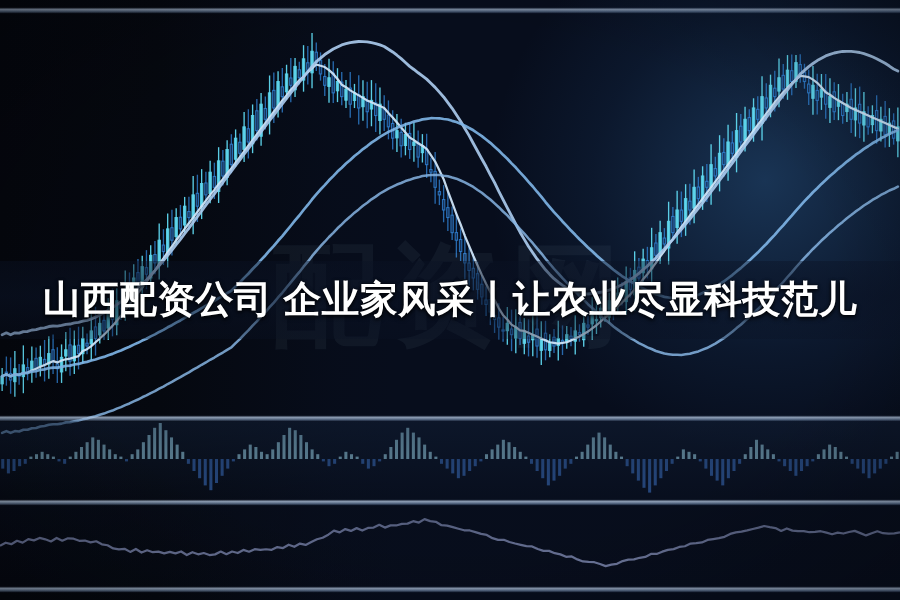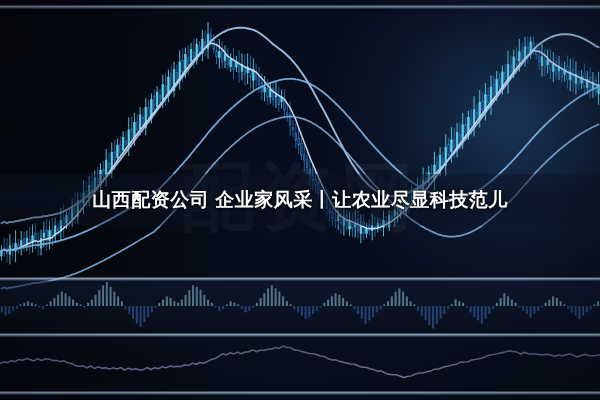--- a/index.html
+++ b/index.html
@@ -84,21 +84,21 @@
     width: 100%;
     height: 52px;
     background: linear-gradient(180deg, rgba(10,18,36,0.42) 0%, rgba(10,18,36,0.62) 45%, rgba(10,18,36,0.30) 100%);
     pointer-events: none;
   }
   .title-text {
     position: absolute;
     left: 0; top: 181px;
     width: 600px;
     text-align: center;
-    font-size: 19px;
+    font-size: 25px;
     line-height: 38px;
     font-weight: bold;
     color: #ffffff;
     letter-spacing: 0.5px;
     white-space: nowrap;
     text-shadow: 0 1px 3px rgba(0,0,0,0.85), 0 0 2px rgba(0,0,0,0.6);
   }
 </style>
 </head>
 <body>

